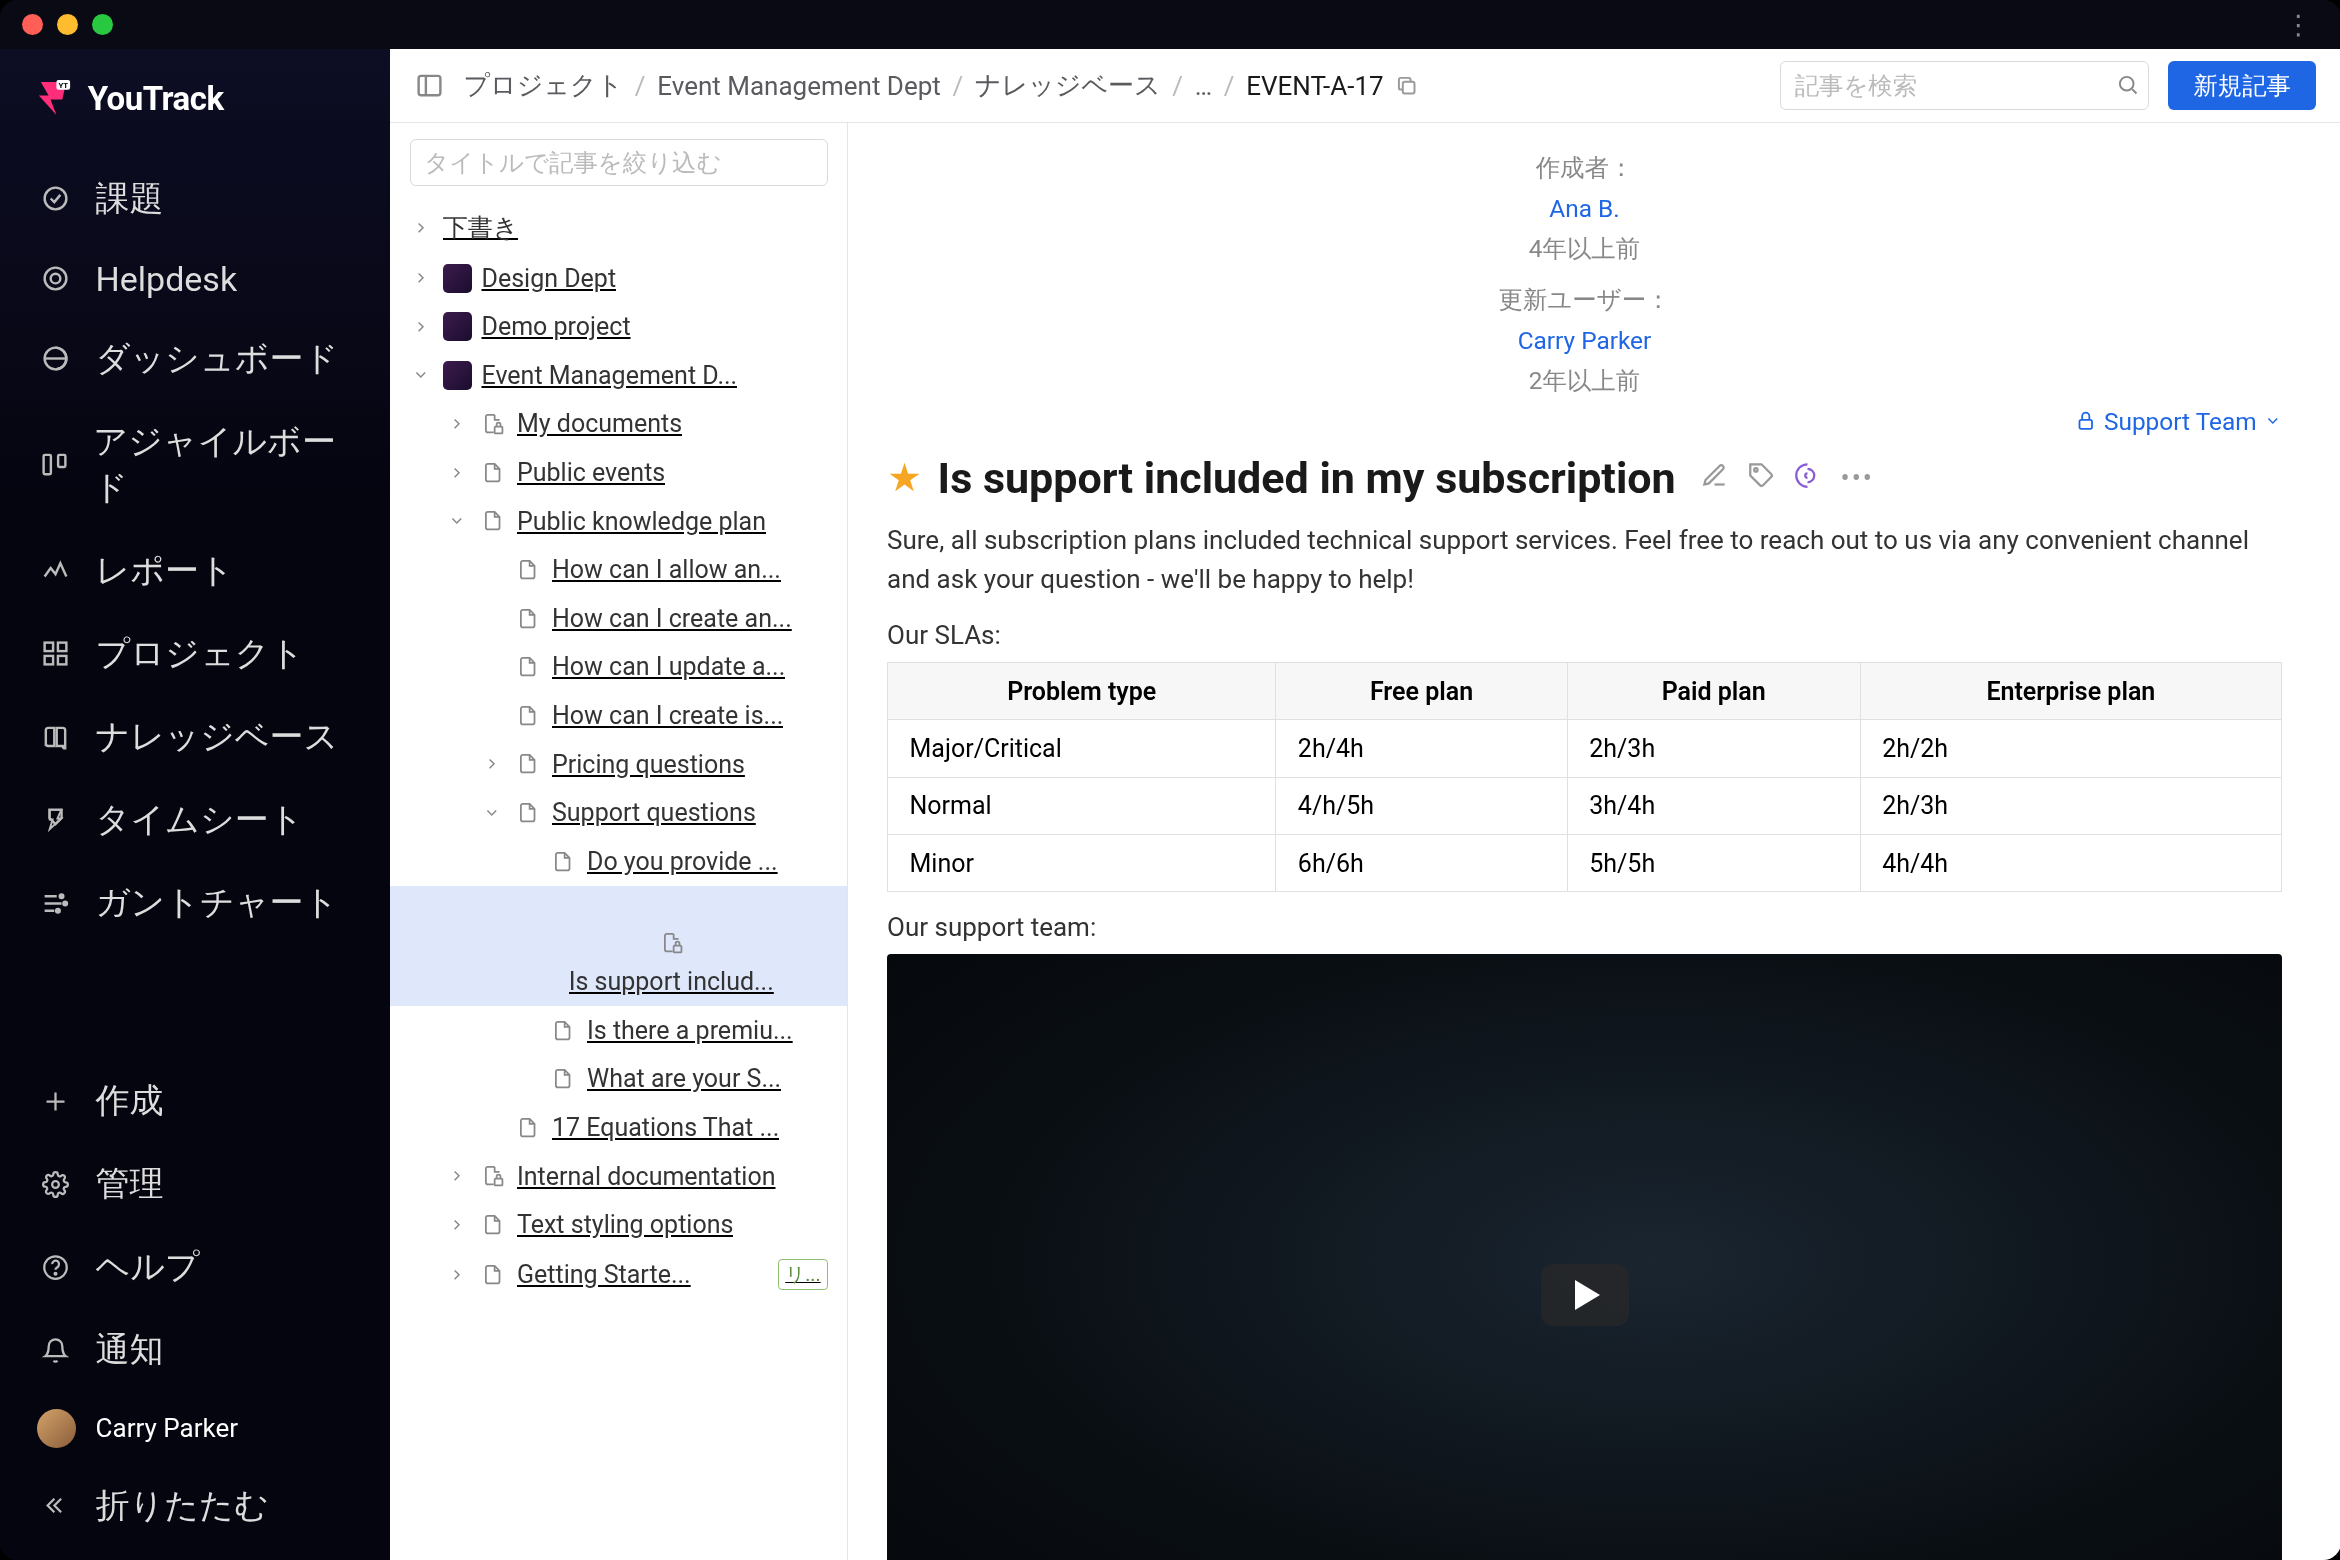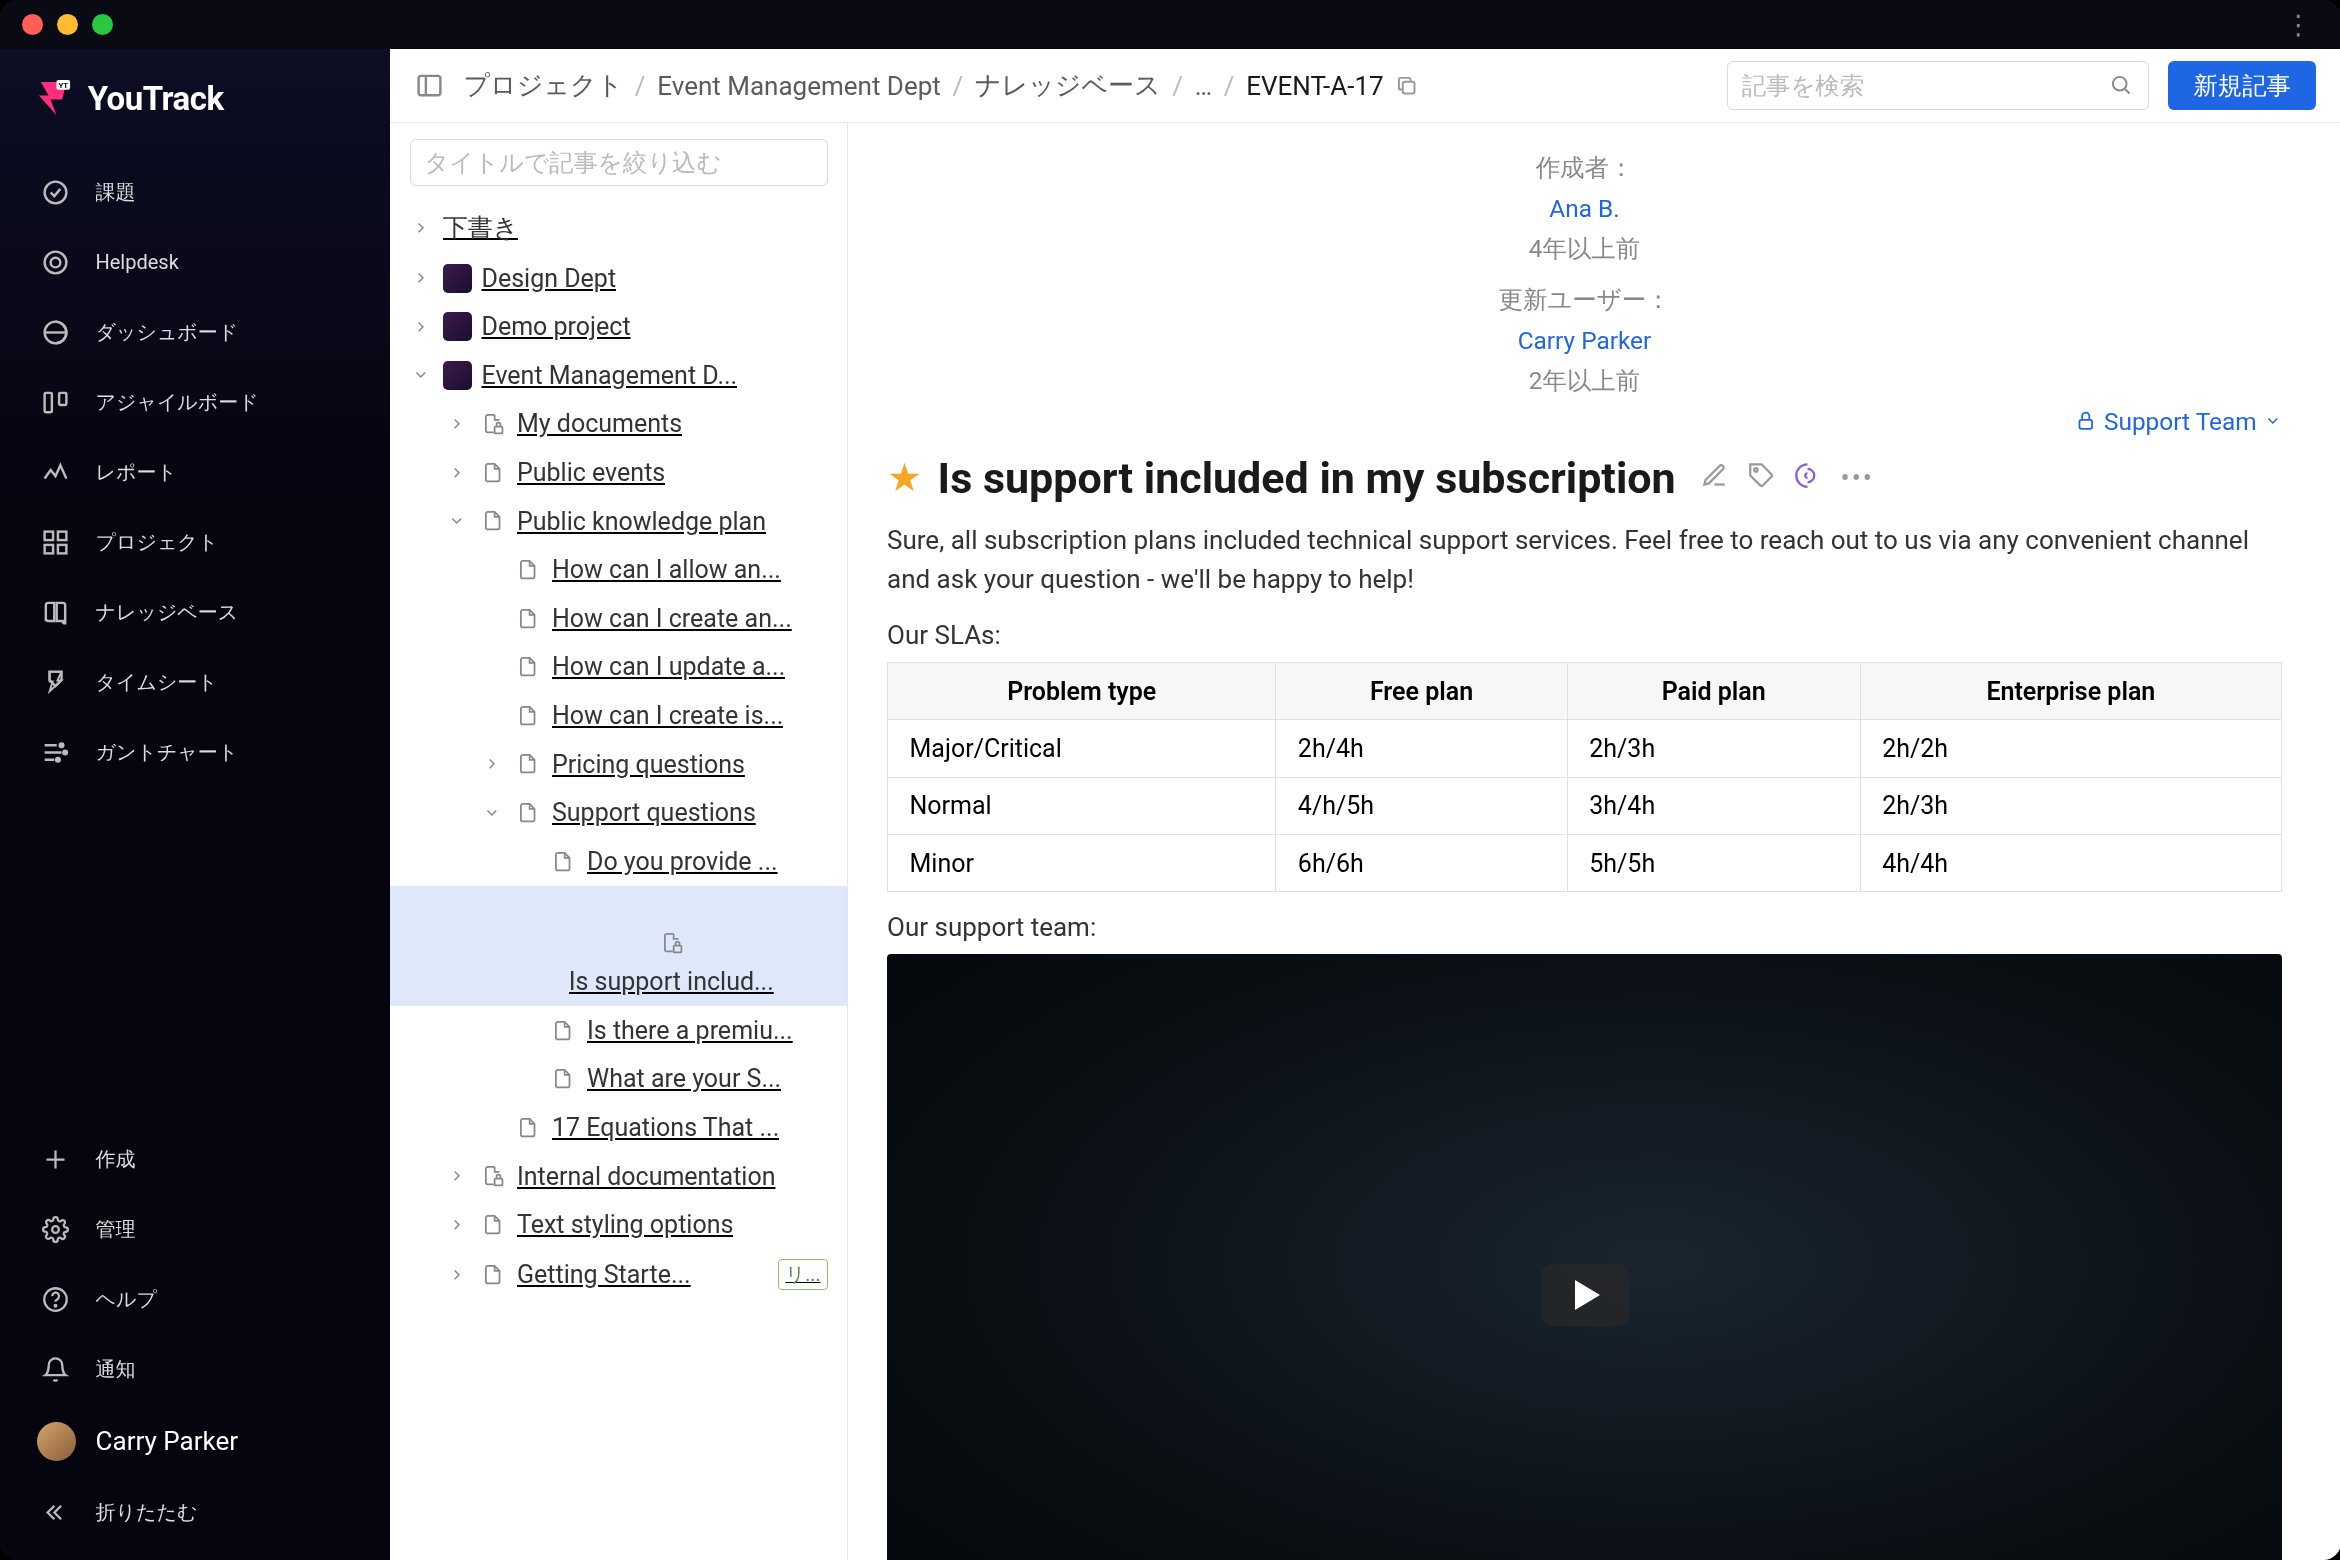--- a/index.html
+++ b/index.html
@@ -12,36 +12,36 @@
 .tb-more { margin-left:auto; color:#888; font-size:27px; cursor:pointer; padding:0 7.8px; }
 .body { flex:1; display:flex; overflow:hidden; }
 
 
 .sidebar { width:390px; background:linear-gradient(180deg,#0d0d24 0%,#050510 30%,#050510 100%); color:#ccc; display:flex; flex-direction:column; padding-top:29px; }
 .logo { display:flex; align-items:center; gap:13.7px; padding:0 33px 41px; color:#fff; }
 .logo-mark { width:41px; height:41px; position:relative; }
 .logo-mark svg { width:41px; height:41px; }
 .logo-text { font-size:33px; font-weight:700; letter-spacing:-0.5px; }
 .nav { display:flex; flex-direction:column; gap:5.9px; padding:0 17.6px; }
-.nav-item { display:flex; align-items:center; gap:23.4px; padding:15.6px 21.5px; border-radius:9.8px; cursor:pointer; font-size:20px; color:#ddd; }
+.nav-item { display:flex; align-items:center; gap:23.4px; padding:15.6px 21.5px; border-radius:9.8px; cursor:pointer; font-size:34px; color:#ddd; }
 .nav-item .icon { width:33px; height:33px; display:flex; align-items:center; justify-content:center; color:#bbb; }
 .nav-spacer { flex:1; }
 .nav-bottom { padding:0 17.6px 15.6px; display:flex; flex-direction:column; gap:5.9px; }
 .user-row { display:flex; align-items:center; gap:19.5px; padding:13.7px 19.5px; cursor:pointer; font-size:26px; color:#fff; }
 .avatar { width:39px; height:39px; border-radius:50%; background:linear-gradient(135deg,#d4a36a,#8a5d3a); }
 
 
 .main { flex:1; background:#fff; display:flex; flex-direction:column; overflow:hidden; }
 .topbar { height:74px; border-bottom:1px solid #e5e5e8; display:flex; align-items:center; padding:0 25px; gap:19.5px; }
 .breadcrumb { display:flex; align-items:center; gap:11.7px; font-size:26px; color:#5a5a5f; }
 .breadcrumb a { color:#5a5a5f; text-decoration:none; cursor:pointer; }
 .breadcrumb .sep { color:#bbb; }
 .bc-id { color:#1a1a1a; }
 .sidebar-toggle-icon { width:29px; height:29px; color:#888; cursor:pointer; }
-.search { margin-left:auto; width:422px; height:49px; border:1px solid #d9d9dc; border-radius:5.9px; display:flex; align-items:center; padding:0 13.7px; gap:9.8px; }
+.search { margin-left:auto; width:369px; height:49px; border:1px solid #d9d9dc; border-radius:5.9px; display:flex; align-items:center; padding:0 13.7px; gap:9.8px; }
 .search input { flex:1; border:none; outline:none; font-size:24.4px; color:#333; }
 .search input::placeholder { color:#bbb; }
 .search .sicon { width:25px; height:25px; color:#888; }
 .new-btn { height:49px; padding:0 25px; background:#1f66e5; color:#fff; border:none; border-radius:5.9px; font-size:24.4px; cursor:pointer; }
 
 .content { flex:1; display:flex; overflow:hidden; }
 
 
 .treepanel { width:458px; border-right:1px solid #e5e5e8; display:flex; flex-direction:column; overflow:hidden; }
 .tree-filter { margin:15.6px 19.5px; }

